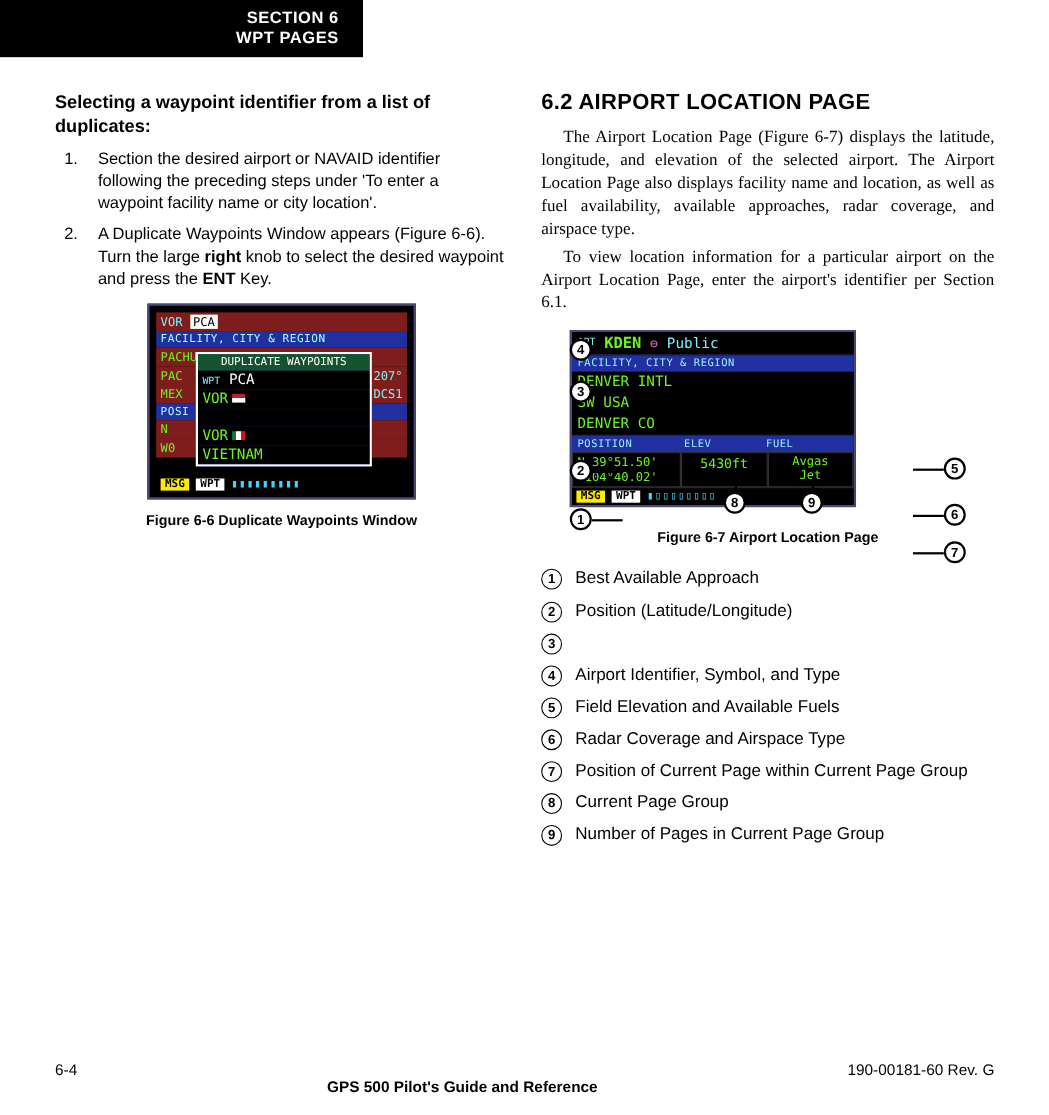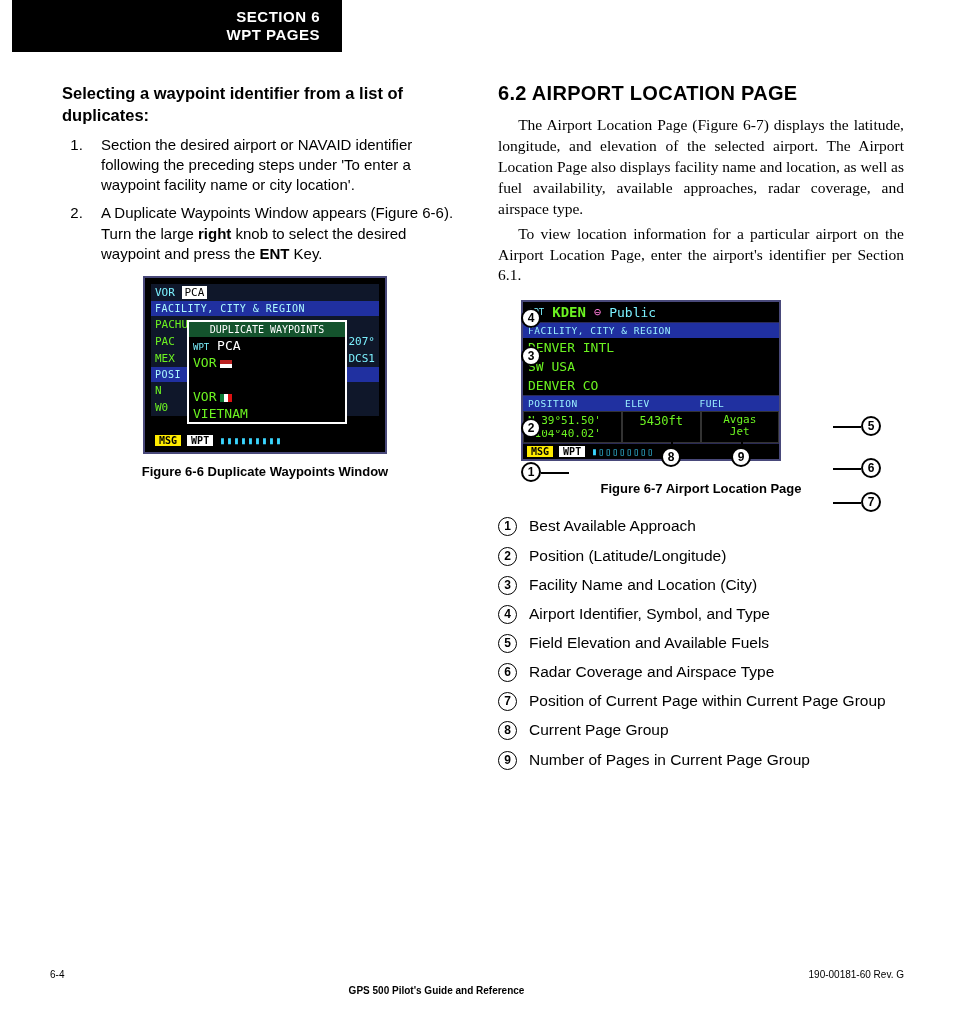--- a/index.html
+++ b/index.html
@@ -7,21 +7,21 @@
     margin: 0;
     padding: 0;
     font-family: "Myriad Pro", "Segoe UI", Arial, sans-serif;
     color: #000;
     background: #fff;
     width: 954px;
   }
   .page {
     width: 954px;
     min-height: 1014px;
-    padding: 0 0 0 12px;
+    padding: 0 0 0 0;
     position: relative;
   }
   .header-tab {
     background: #000;
     color: #fff;
     font-weight: 700;
     font-size: 15px;
     line-height: 1.2;
     text-align: right;
     width: 330px;
@@ -85,21 +85,21 @@
     text-align: left;
     border: 2px solid #5a5a7a;
   }
   .gps .barlabel {
     background: #2030a0;
     color: #aefbff;
     font-size: 10px;
     padding: 2px 4px;
     letter-spacing: 0.5px;
   }
-  .gps .row-black { background: #0f172a; padding: 2px 4px; }
+  .gps .row-black { background: #7f1d1d; padding: 2px 4px; }
   .gps .row-white { background: #fff; color: #000; padding: 1px 4px; font-size: 13px; }
   .gps .cyan { color: #7cf1ff; }
   .gps .green { color: #6cf321; }
   .gps .botbar { background: #000; font-size: 10px; padding: 2px 4px; }
   .botbar .msg { background: #ffeb00; color:#000; padding:0 4px; font-weight:bold;}
   .botbar .wpt { background: #fff; color:#000; padding:0 4px; font-weight:bold;}
   .botbar .pager { color:#3ad6ff; letter-spacing: 1px; }
 
   
   .fig66-outer {
@@ -171,21 +171,21 @@
     text-align:center; line-height:17px;
     margin-right:12px;
     margin-top:1px;
   }
   .footer {
     position:absolute;
     bottom:18px; left:0; right:0;
     display:flex; justify-content:space-between;
     padding: 0 50px;
     font-family: "Arial Narrow", Arial, sans-serif;
-    font-size:10px;
+    font-size:14px;
     text-align:right;
   }
   .footer .mid { font-weight:700;margin-top:16px; }
 </style>
 </head>
 <body>
 
 <div class="page">
 
   <div class="header-tab">
@@ -317,21 +317,20 @@
         <div class="legend-item">
             <div class="legend-num">1</div>
             <div>Best Available Approach</div>
           </div>
         <div class="legend-item">
             <div class="legend-num">2</div>
             <div>Position (Latitude/Longitude)</div>
           </div>
         <div class="legend-item">
             <div class="legend-num">3</div>
-            <div>Facility Name and Location (City)</div>
           </div>
         <div class="legend-item">
             <div class="legend-num">4</div>
             <div>Airport Identifier, Symbol, and Type</div>
           </div>
         <div class="legend-item">
             <div class="legend-num">5</div>
             <div>Field Elevation and Available Fuels</div>
           </div>
         <div class="legend-item">

